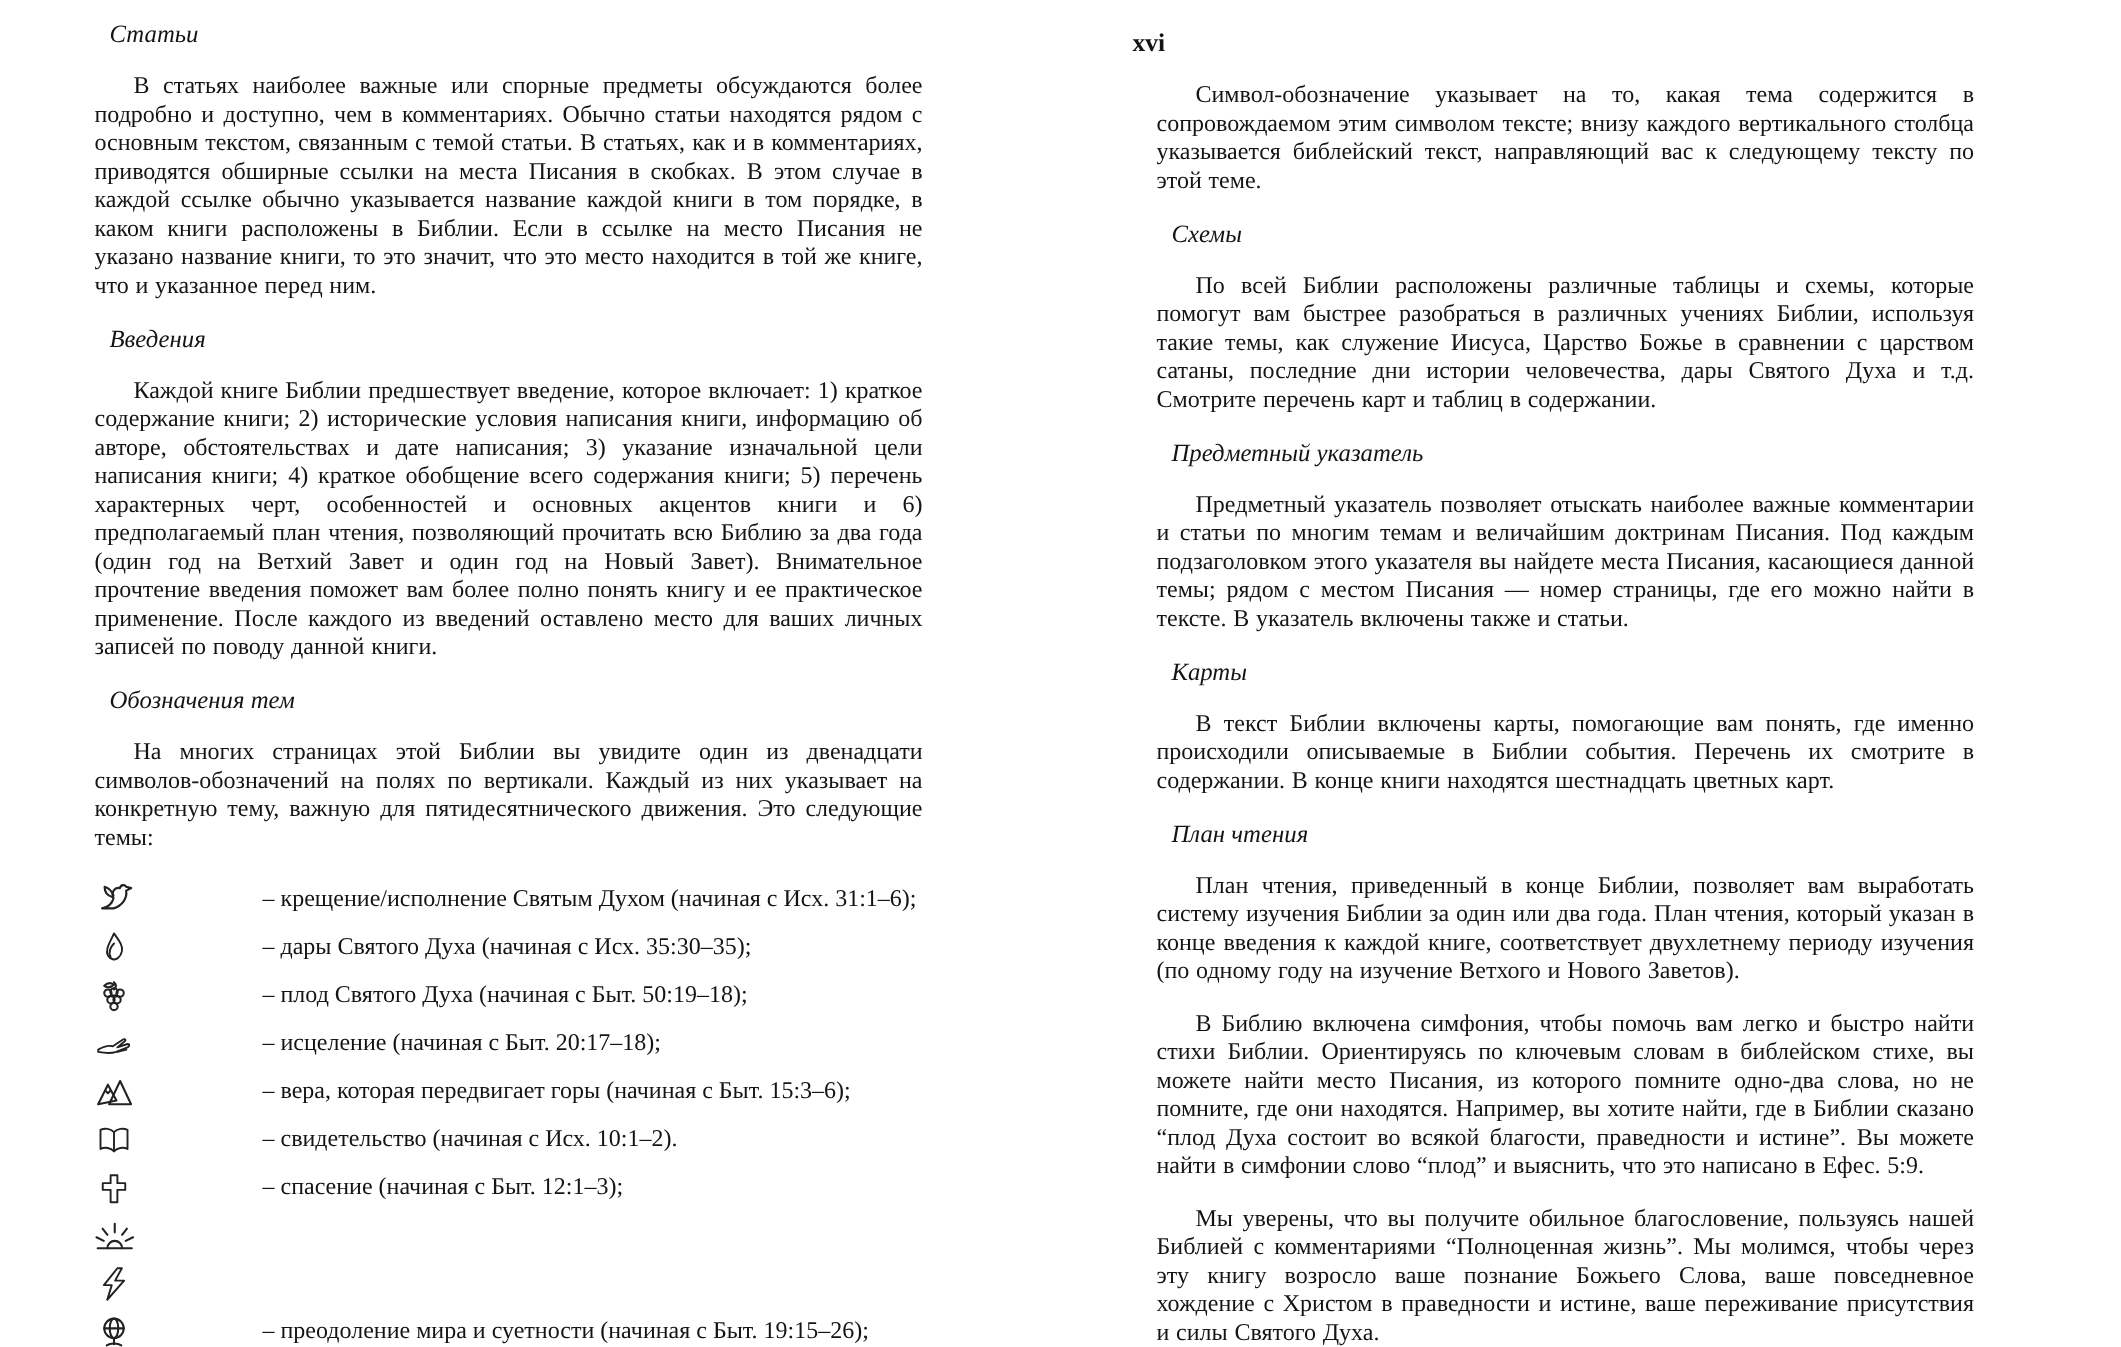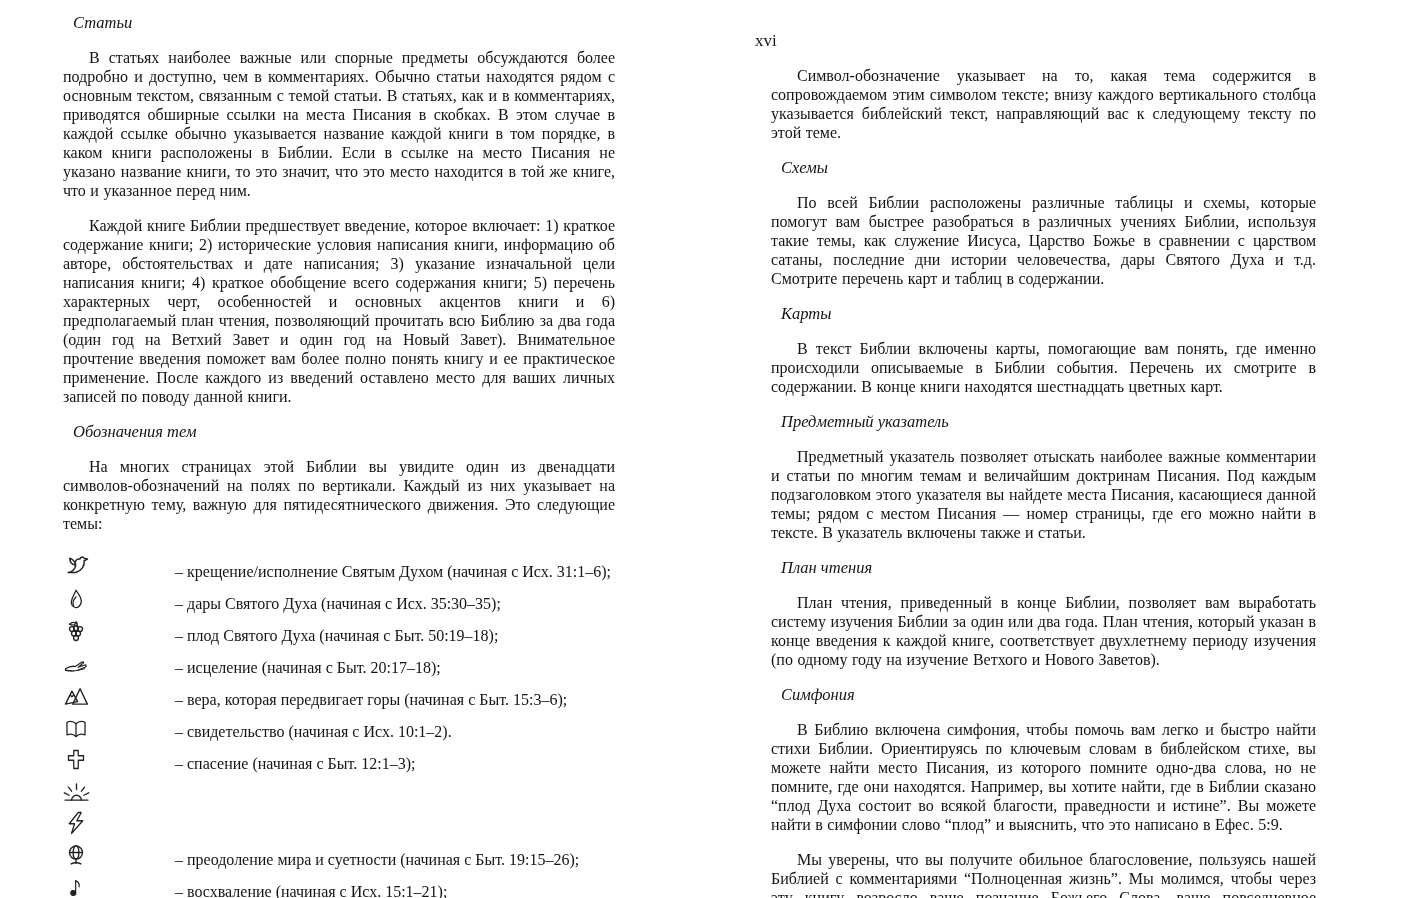--- a/index.html
+++ b/index.html
@@ -13,39 +13,40 @@
   .page-right{width:707px;padding:20px 82px 0 48px;}
   .hd{
     margin:6px 0 0 0;font-size:16.5px;font-weight:normal;font-style:italic;
     line-height:19px;text-indent:26px;
   }
   section:first-of-type .hd{margin-top:0;}
   .para{
     margin:16px;text-align:justify;text-indent:26px;line-height:19px;
     word-spacing:0.5px;
   }
-  .page-number{font-weight:normal;font-size:17px;line-height:18px;margin:12px 0 16px 0;}
+  .page-number{font-weight:bold;font-size:17px;line-height:18px;margin:0 0 16px 0;}
   .symbols{list-style:none;margin:10px 0 0 0;padding:0;}
-  .sym{display:flex;align-items:flex-end;height:32px;}
+  .sym{display:flex;align-items:center;height:32px;}
   .sym-icon{flex:none;width:30px;margin-left:14px;display:flex;justify-content:center;align-items:center;}
   .sym-icon svg{display:block;}
   .sym-label{margin-left:84px;white-space:nowrap;}
   svg{stroke:#222;fill:none;stroke-width:1.7;stroke-linecap:round;stroke-linejoin:round;}
 </style>
 </head>
 <body>
 
 <div class="spread">
 
   <div class="page page-left">
     <section>
       <h3 class="hd">Статьи</h3>
       <p class="para">В статьях наиболее важные или спорные предметы обсуждаются более подробно и доступно, чем в комментариях. Обычно статьи находятся рядом с основным текстом, связанным с темой статьи. В статьях, как и в комментариях, приводятся обширные ссылки на места Писания в скобках. В этом случае в каждой ссылке обычно указывается название каждой книги в том порядке, в каком книги расположены в Библии. Если в ссылке на место Писания не указано название книги, то это значит, что это место находится в той же книге, что и указанное перед ним.</p>
     </section>
     <section>
+      <h3 class="hd">Введения</h3>
       <p class="para">Каждой книге Библии предшествует введение, которое включает: 1) краткое содержание книги; 2) исторические условия написания книги, информацию об авторе, обстоятельствах и дате написания; 3) указание изначальной цели написания книги; 4) краткое обобщение всего содержания книги; 5) перечень характерных черт, особенностей и основных акцентов книги и 6) предполагаемый план чтения, позволяющий прочитать всю Библию за два года (один год на Ветхий Завет и один год на Новый Завет). Внимательное прочтение введения поможет вам более полно понять книгу и ее практическое применение. После каждого из введений оставлено место для ваших личных записей по поводу данной книги.</p>
     </section>
     <section>
       <h3 class="hd">Обозначения тем</h3>
       <p class="para">На многих страницах этой Библии вы увидите один из двенадцати символов-обозначений на полях по вертикали. Каждый из них указывает на конкретную тему, важную для пятидесятнического движения. Это следующие темы:</p>
     </section>
 
     <ul class="symbols">
       <li class="sym">
         <span class="sym-icon">
@@ -168,31 +169,30 @@
 
   <div class="page page-right">
     <div class="page-number">xvi</div>
     <p class="para">Символ-обозначение указывает на то, какая тема содержится в сопровождаемом этим символом тексте; внизу каждого вертикального столбца указывается библейский текст, направляющий вас к следующему тексту по этой теме.</p>
 
     <section>
       <h3 class="hd">Схемы</h3>
       <p class="para">По всей Библии расположены различные таблицы и схемы, которые помогут вам быстрее разобраться в различных учениях Библии, используя такие темы, как служение Иисуса, Царство Божье в сравнении с царством сатаны, последние дни истории человечества, дары Святого Духа и т.д. Смотрите перечень карт и таблиц в содержании.</p>
     </section>
     <section>
+      <h3 class="hd">Предметный указатель</h3>
+      <p class="para">Предметный указатель позволяет отыскать наиболее важные комментарии и статьи по многим темам и величайшим доктринам Писания. Под каждым подзаголовком этого указателя вы найдете места Писания, касающиеся данной темы; рядом с местом Писания — номер страницы, где его можно найти в тексте. В указатель включены также и статьи.</p>
+    </section>
+    <section>
       <h3 class="hd">Карты</h3>
       <p class="para">В текст Библии включены карты, помогающие вам понять, где именно происходили описываемые в Библии события. Перечень их смотрите в содержании. В конце книги находятся шестнадцать цветных карт.</p>
-    </section>
-    <section>
-      <h3 class="hd">Предметный указатель</h3>
-      <p class="para">Предметный указатель позволяет отыскать наиболее важные комментарии и статьи по многим темам и величайшим доктринам Писания. Под каждым подзаголовком этого указателя вы найдете места Писания, касающиеся данной темы; рядом с местом Писания — номер страницы, где его можно найти в тексте. В указатель включены также и статьи.</p>
     </section>
     <section>
       <h3 class="hd">План чтения</h3>
       <p class="para">План чтения, приведенный в конце Библии, позволяет вам выработать систему изучения Библии за один или два года. План чтения, который указан в конце введения к каждой книге, соответствует двухлетнему периоду изучения (по одному году на изучение Ветхого и Нового Заветов).</p>
     </section>
     <section>
-      <h3 class="hd">Симфония</h3>
       <p class="para">В Библию включена симфония, чтобы помочь вам легко и быстро найти стихи Библии. Ориентируясь по ключевым словам в библейском стихе, вы можете найти место Писания, из которого помните одно-два слова, но не помните, где они находятся. Например, вы хотите найти, где в Библии сказано “плод Духа состоит во всякой благости, праведности и истине”. Вы можете найти в симфонии слово “плод”  и выяснить, что это написано в Ефес. 5:9.</p>
       <p class="para">Мы уверены, что вы получите обильное благословение, пользуясь нашей Библией с комментариями “Полноценная жизнь”. Мы молимся, чтобы через эту книгу возросло ваше познание Божьего Слова, ваше повседневное хождение с Христом в праведности и истине, ваше переживание присутствия и силы Святого Духа.</p>
     </section>
   </div>
 
 </div>
 
 </body></html>

